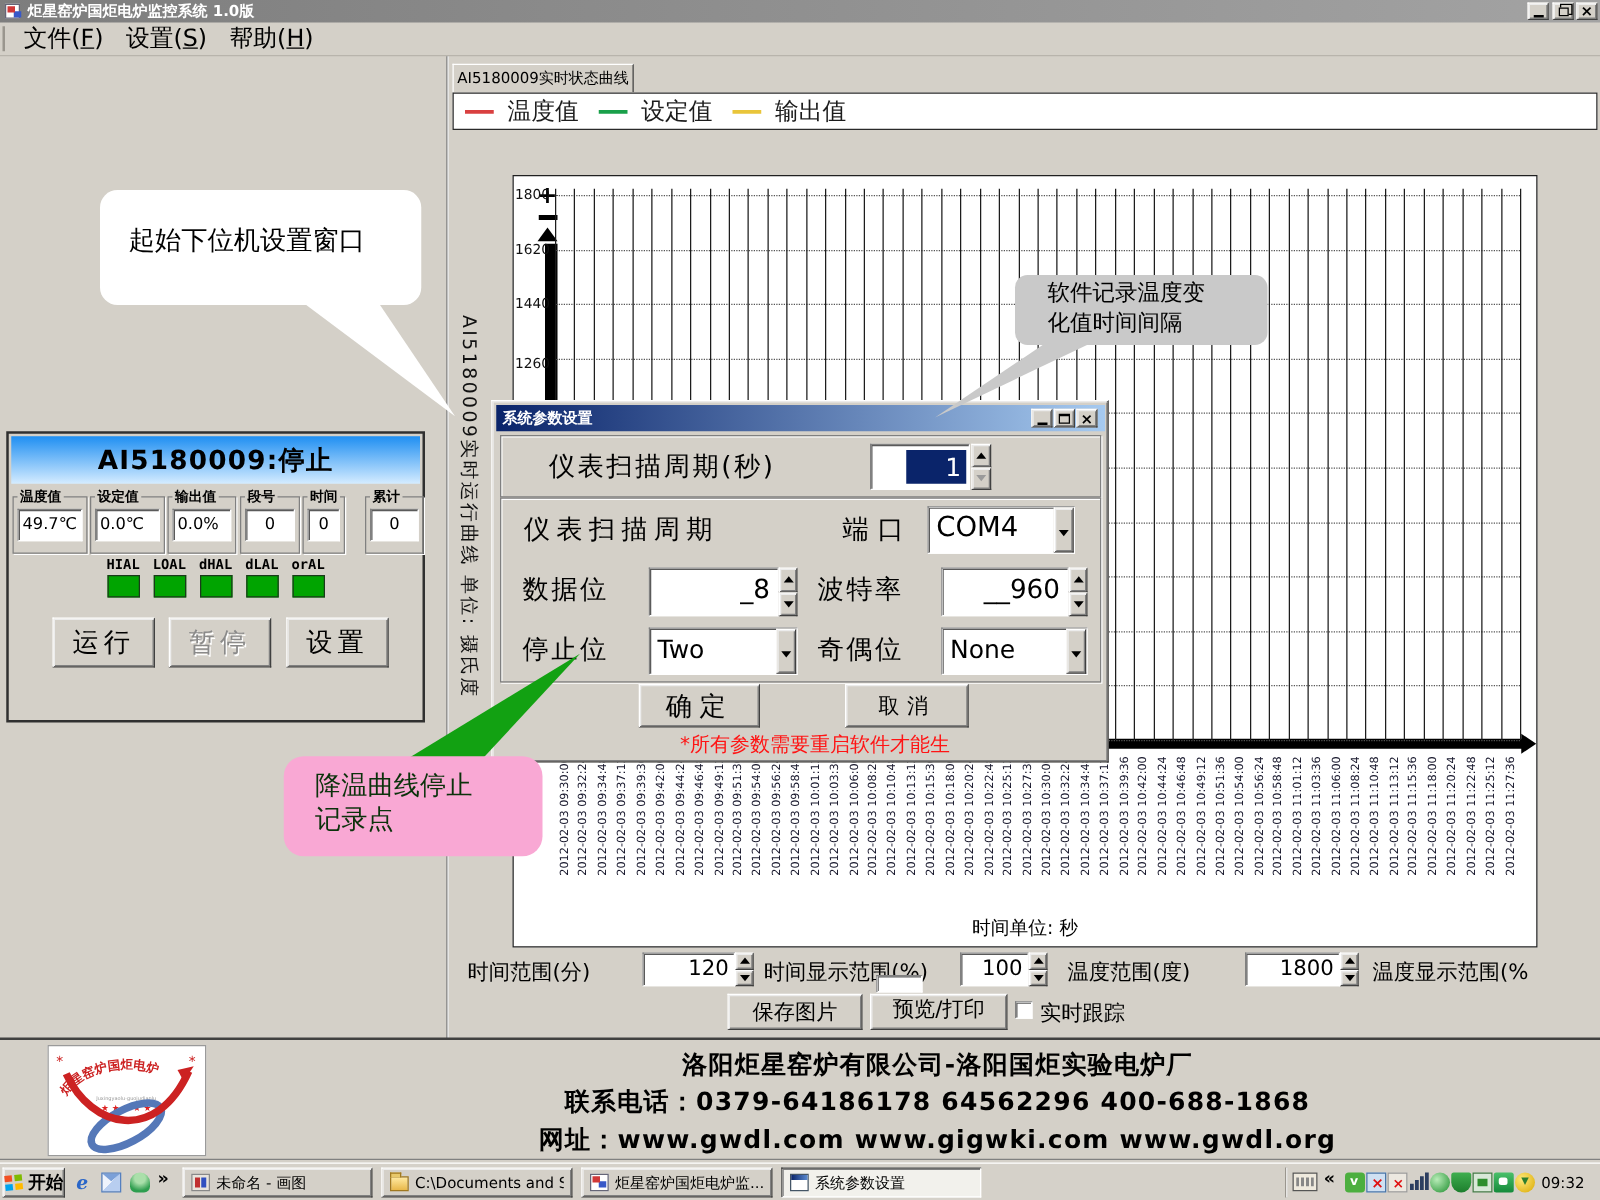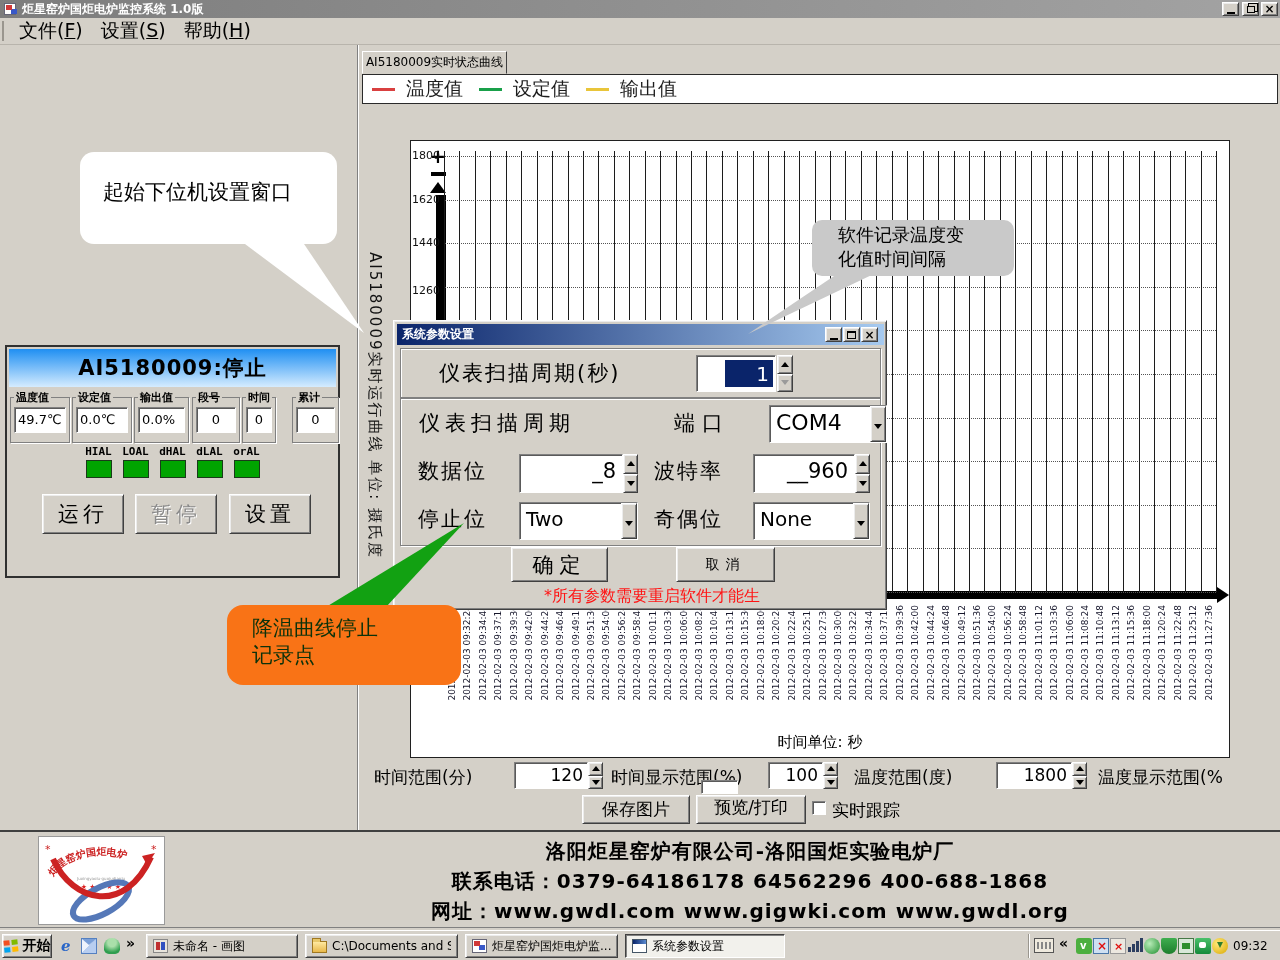--- a/index.html
+++ b/index.html
@@ -515,21 +515,21 @@
           <span class="tri-up"></span>
         </div>
       <div class="raised win-btn">
           <span class="tri-down dim"></span>
         </div>
     </div>
 
     <div class="abs etched" style="left:6px;top:77px;width:481px;height:148px"></div>
     <div class="dlg-label abs" style="left:25px;top:88px;letter-spacing:5px">仪表扫描周期</div>
     <div class="dlg-label abs" style="left:280px;top:88px;letter-spacing:7px">端口</div>
-    <div class="combo sunken" style="left:375px;top:84px;width:118px;height:38px">
+    <div class="combo sunken" style="left:348px;top:84px;width:118px;height:38px">
       <span class="val" style="font-size:22px">COM4</span>
       <span class="combo-btn raised">
           <span class="ca"></span>
         </span>
     </div>
 
     <div class="dlg-label abs" style="left:24px;top:136px">数据位</div>
     <div class="sunken abs" style="left:125px;top:133px;width:104px;height:39px;font-size:21px;text-align:right;padding:4px 6px 0 0">
       <span>_8</span></div>
     <div class="abs spinner" style="left:229px;top:133px;width:15px;height:39px">
@@ -563,21 +563,21 @@
     <div class="combo sunken" style="left:359px;top:181px;width:117px;height:38px">
       <span class="val">None</span>
       <span class="combo-btn raised">
           <span class="ca"></span>
         </span>
     </div>
 
     <div class="raised abs" style="left:117px;top:226px;width:97px;height:35px;font-size:21px;letter-spacing:6px;display:flex;align-items:center;justify-content:center">
       <span>确定</span>
       </div>
-    <div class="raised abs" style="left:282px;top:226px;width:99px;height:35px;font-size:14px;letter-spacing:6px;display:flex;align-items:center;justify-content:center">
+    <div class="raised abs" style="left:282px;top:226px;width:99px;height:35px;font-size:17px;letter-spacing:6px;display:flex;align-items:center;justify-content:center">
       <span>取消</span>
       </div>
     <div class="abs" style="left:150px;top:265px;width:340px;font-size:16px;color:#ff1414;white-space:nowrap;overflow:hidden">*所有参数需要重启软件才能生</div>
   </div>
 
   <svg class="abs" style="left:238px;top:236px;z-index:60" width="132" height="102">
     <polygon points="7,8 64,5 126,97" fill="#ffffff"></polygon>
   </svg>
   <div class="abs" style="left:80px;top:152px;width:257px;height:92px;background:#fff;border-radius:14px;z-index:60">
     <div style="font-size:21px;margin:26px 0 0 23px">起始下位机设置窗口</div>
@@ -587,21 +587,21 @@
     <polygon points="98,4 136,4 6,66" fill="#c9c9c9"></polygon>
   </svg>
   <div class="abs" style="left:812px;top:220px;width:202px;height:56px;background:#c9c9c9;border-radius:10px;z-index:60;padding:3px 0 0 26px">
     <div style="font-size:18px;line-height:24px">软件记录温度变</div>
     <div style="font-size:18px;line-height:24px">化值时间间隔</div>
   </div>
 
   <svg class="abs" style="left:318px;top:516px;z-index:60" width="152" height="95">
     <polygon points="8,91 68,91 146,7" fill="#12a112"></polygon>
   </svg>
-  <div class="abs" style="left:227px;top:605px;width:234px;height:80px;background:#f97316;border-radius:16px;z-index:60;padding:10px 0 0 25px;color:#0b320b">
+  <div class="abs" style="left:227px;top:605px;width:207px;height:80px;background:#f9a8d4;border-radius:16px;z-index:60;padding:10px 0 0 25px;color:#0b320b">
     <div style="font-size:21px;line-height:27px">降温曲线停止</div>
     <div style="font-size:21px;line-height:27px">记录点</div>
   </div>
 
   <div class="abs" style="left:0;top:830px;width:1280px;height:2px;background:#404040"></div>
   <div class="abs" style="left:0;top:832px;width:1280px;height:96px;border-bottom:1px solid #808080">
     <div class="abs" style="left:38px;top:4px;width:127px;height:89px;background:#fff;border:1px solid #9a9a9a">
       <svg width="125" height="87" viewBox="0 0 125 87">
         <defs>
             <path id="arcp" d="M 12 44 A 52 34 0 0 1 113 44"></path>

